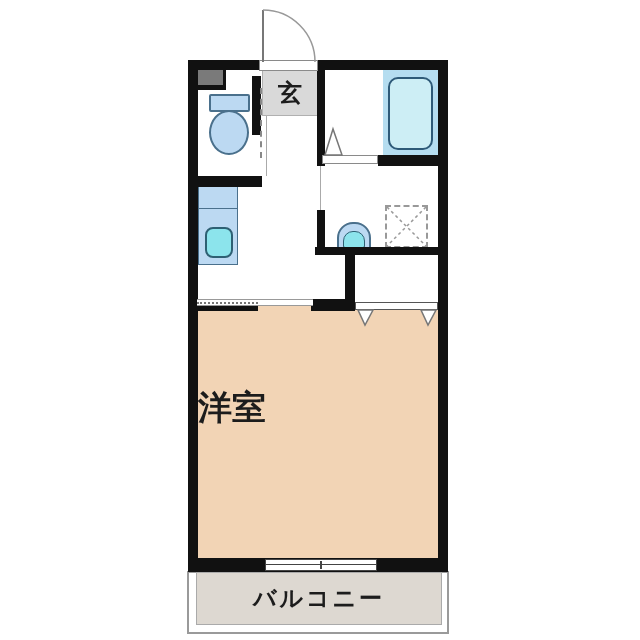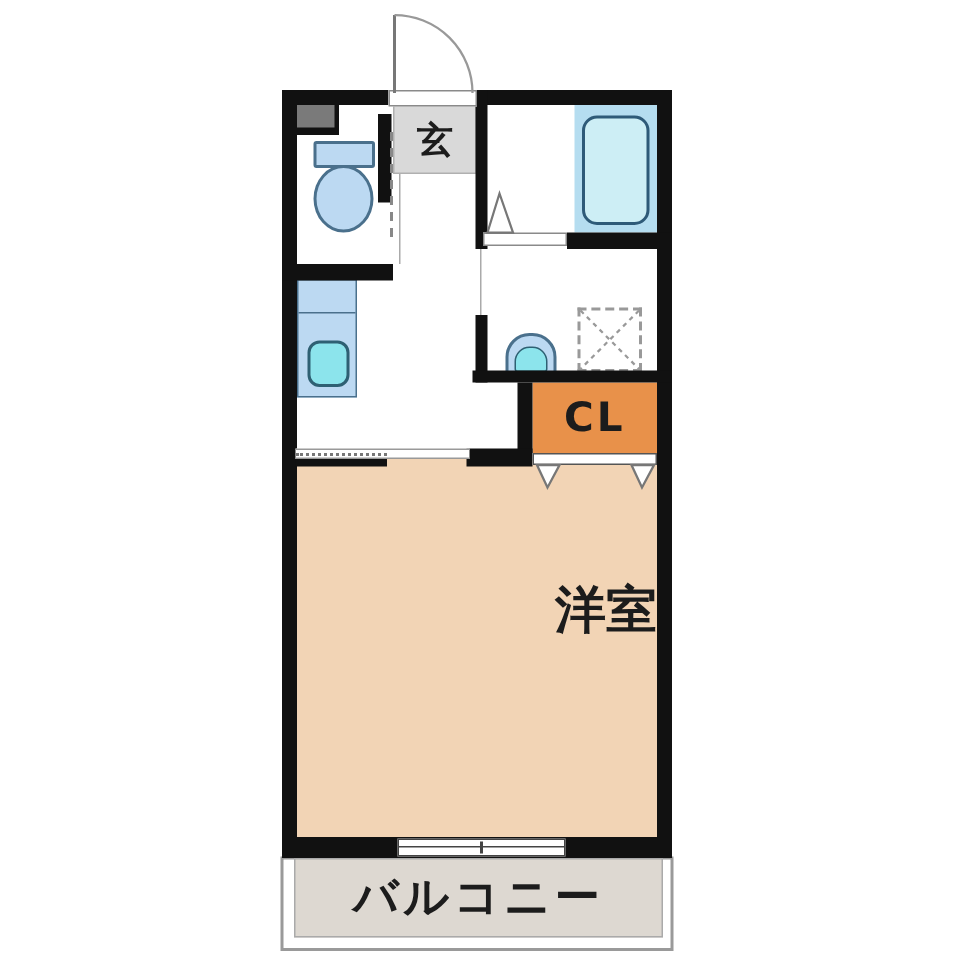--- a/index.html
+++ b/index.html
@@ -39,23 +39,20 @@
   <div class="abs" style="left:337px;top:222px;width:34px;height:28px;background:var(--fixture-blue);border:2px solid #4a708c;border-radius:16px 16px 2px 2px;"></div>
   <div class="abs" style="left:343px;top:231px;width:22px;height:17px;background:var(--fixture-cyan);border:1px solid #2e6073;border-radius:10px 10px 2px 2px;"></div>
 
   <div class="abs" style="left:385px;top:205px;width:43px;height:43px;border:2px dashed #999;">
     <svg width="39" height="39" style="position:absolute;left:0;top:0;">
       <line x1="0" y1="0" x2="39" y2="39" stroke="#999" stroke-width="1.5" stroke-dasharray="3,3"></line>
       <line x1="39" y1="0" x2="0" y2="39" stroke="#999" stroke-width="1.5" stroke-dasharray="3,3"></line>
     </svg>
   </div>
 
-  <div class="abs lbl" style="left:355px;top:255px;width:83px;height:47px;background:var(--closet-fill);font-size:27px;letter-spacing:2px;">
-    <span>CL</span>
-  </div>
 
   <div class="abs wall" style="left:188px;top:60px;width:71px;height:10px;"></div>
   <div class="abs wall" style="left:318px;top:60px;width:130px;height:10px;"></div>
   <div class="abs wall" style="left:188px;top:60px;width:10px;height:512px;"></div>
   <div class="abs wall" style="left:438px;top:60px;width:10px;height:512px;"></div>
   <div class="abs wall" style="left:188px;top:558px;width:260px;height:14px;"></div>
   <div class="abs wall" style="left:252px;top:76px;width:9px;height:59px;"></div>
   <div class="abs wall" style="left:188px;top:176px;width:74px;height:11px;"></div>
   <div class="abs wall" style="left:317px;top:60px;width:8px;height:106px;"></div>
   <div class="abs wall" style="left:317px;top:210px;width:8px;height:45px;"></div>
@@ -92,21 +89,21 @@
 
   <div class="abs" style="left:265px;top:559px;width:112px;height:12px;background:#fff;border:1px solid #444;">
     <div style="position:absolute;left:0;top:4px;width:100%;border-top:1px solid #444;"></div>
     <div style="position:absolute;left:54px;top:1px;width:2px;height:8px;background:#444;"></div>
   </div>
 
   <div class="abs lbl" style="left:262px;top:70px;width:56px;height:46px;font-size:24px;">
     <span>玄</span>
   </div>
 
-  <div class="abs" style="left:198px;top:386px;width:240px;text-align:right;line-height:1.25;">
+  <div class="abs" style="left:198px;top:386px;width:240px;text-align:left;line-height:1.25;">
     <div style="font-size:34px;font-weight:600;">洋室</div>
   </div>
 
-  <div class="abs lbl" style="left:196px;top:572px;width:246px;height:53px;font-size:30px;letter-spacing:3px;">
+  <div class="abs lbl" style="left:196px;top:572px;width:246px;height:53px;font-size:23px;letter-spacing:3px;">
     <span>バルコニー</span>
   </div>
 
 </div>
 
 </body></html>

